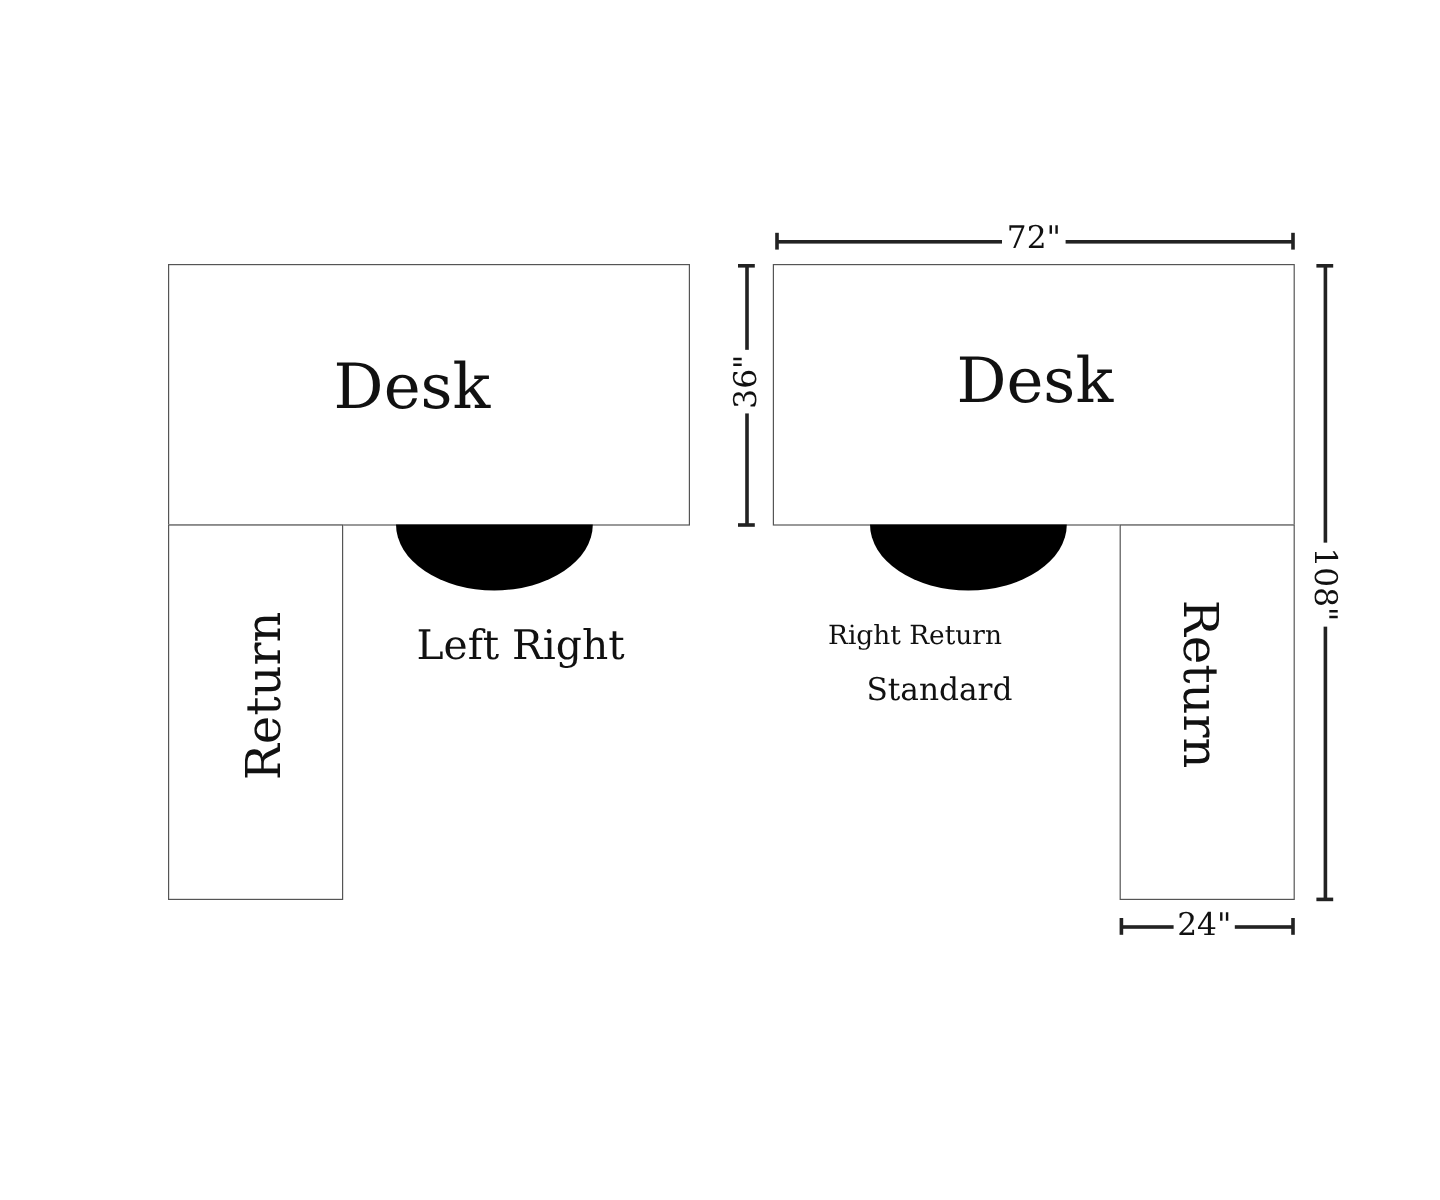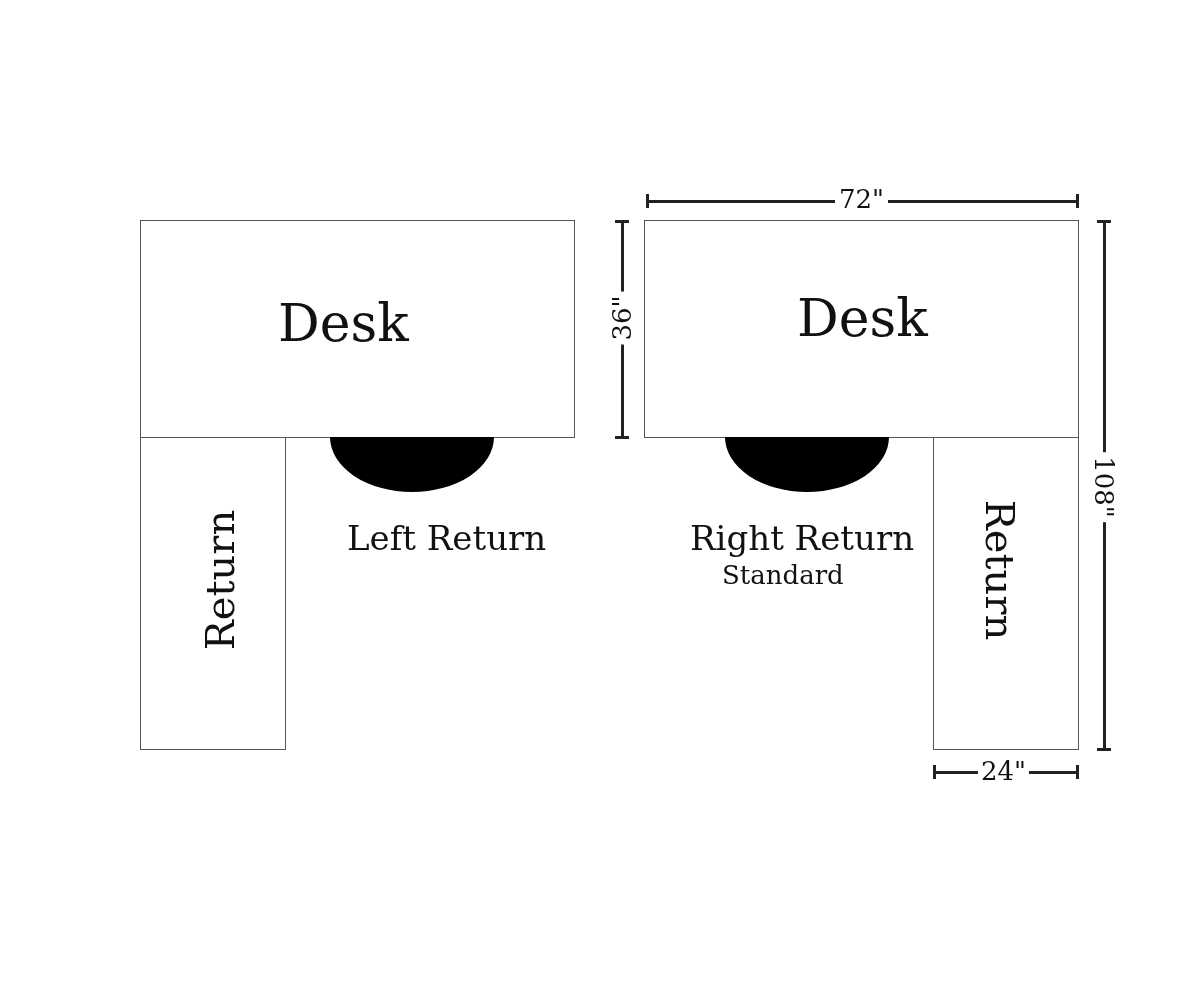--- a/index.html
+++ b/index.html
@@ -12,21 +12,21 @@
 </style>
 </head>
 <body>
 
 <div>
   <div class="box" style="left:140px;top:220px;width:435px;height:218px;"></div>
   <div class="label" style="left:278px;top:293px;font-size:52px;">Desk</div>
   <div class="box" style="left:140px;top:437px;width:146px;height:313px;"></div>
   <div class="label" style="left:220px;top:580px;font-size:40px;transform:translate(-50%,-50%) rotate(-90deg);">Return</div>
   <div class="chair" style="left:330px;top:437px;width:164px;height:55px;border-radius:0 0 82px 82px / 0 0 55px 55px;"></div>
-  <div class="label" style="left:347px;top:518px;font-size:34px;">Left Return</div>
+  <div class="label" style="left:347px;top:518px;font-size:34px;">Left Right</div>
 </div>
 
 <div>
 
   <div class="dimline" style="left:647px;top:200px;width:431px;height:2.5px;"></div>
   <div class="cap" style="left:646px;top:194px;width:2.5px;height:14px;"></div>
   <div class="cap" style="left:1076px;top:194px;width:2.5px;height:14px;"></div>
   <div class="label" style="left:835px;top:184px;font-size:26px;background:#fff;padding:0 4px;">72"</div>
 
   <div class="dimline" style="left:621px;top:221px;width:2.5px;height:216px;"></div>
@@ -35,21 +35,21 @@
   <div class="label" style="left:622px;top:318px;font-size:26px;background:#fff;padding:0 4px;transform:translate(-50%,-50%) rotate(-90deg);">36"</div>
 
   <div class="box" style="left:644px;top:220px;width:435px;height:218px;"></div>
   <div class="label" style="left:797px;top:288px;font-size:52px;">Desk</div>
 
   <div class="box" style="left:933px;top:437px;width:146px;height:313px;"></div>
   <div class="label" style="left:1000px;top:570px;font-size:40px;transform:translate(-50%,-50%) rotate(90deg);">Return</div>
 
   <div class="chair" style="left:725px;top:437px;width:164px;height:55px;border-radius:0 0 82px 82px / 0 0 55px 55px;"></div>
 
-  <div class="label" style="left:690px;top:518px;font-size:34px;">Right Return</div>
+  <div class="label" style="left:690px;top:518px;font-size:22px;">Right Return</div>
   <div class="label" style="left:722px;top:560px;font-size:26px;">Standard</div>
 
   <div class="dimline" style="left:1103px;top:221px;width:2.5px;height:528px;"></div>
   <div class="cap" style="left:1097px;top:220px;width:14px;height:2.5px;"></div>
   <div class="cap" style="left:1097px;top:748px;width:14px;height:2.5px;"></div>
   <div class="label" style="left:1104px;top:487px;font-size:26px;background:#fff;padding:0 4px;transform:translate(-50%,-50%) rotate(90deg);">108"</div>
 
   <div class="dimline" style="left:934px;top:771px;width:144px;height:2.5px;"></div>
   <div class="cap" style="left:933px;top:765px;width:2.5px;height:14px;"></div>
   <div class="cap" style="left:1076px;top:765px;width:2.5px;height:14px;"></div>

